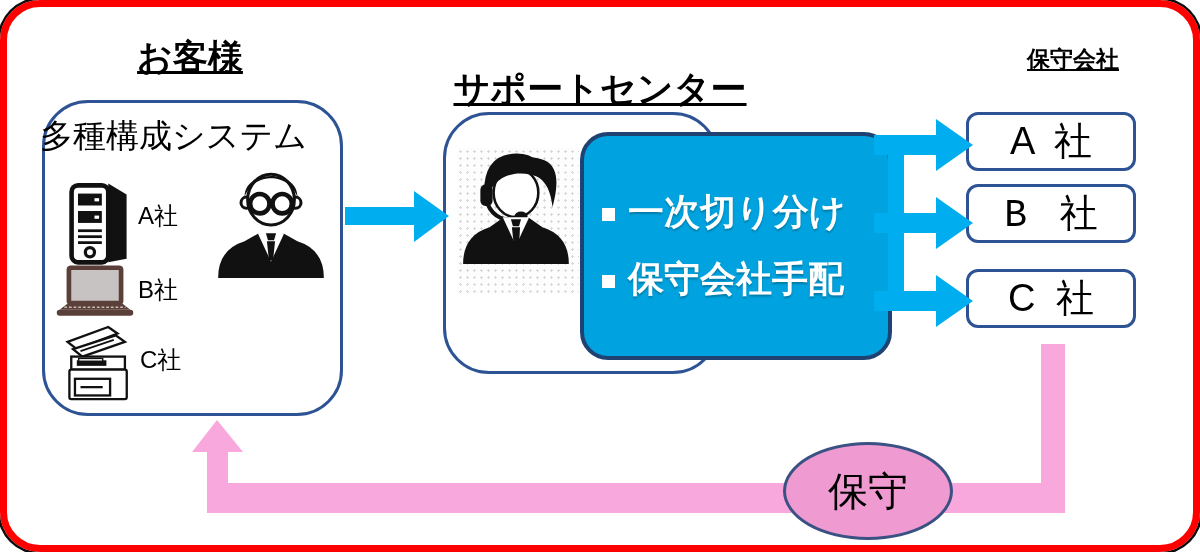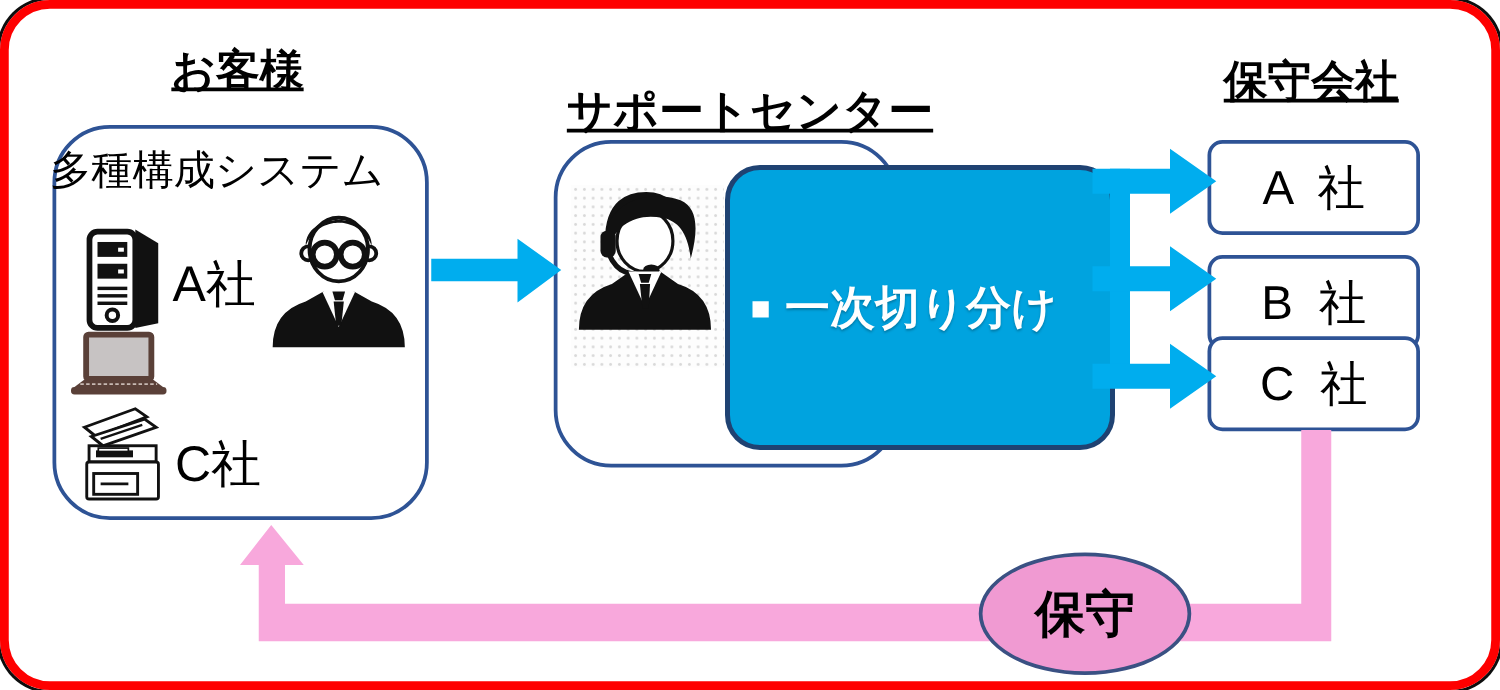--- a/index.html
+++ b/index.html
@@ -10,30 +10,30 @@
     color:#000;
   }
   .frame{
     position:absolute;inset:0;border:7px solid var(--frame-red,#FE0000);
     border-radius:40px;box-sizing:border-box;pointer-events:none;z-index:50;
     box-shadow:0 0 0 2.5px #0d0d0d;
   }
   .hdr{position:absolute;font-weight:bold;text-align:center;white-space:nowrap;line-height:1.1;text-decoration:underline;}
   .hdr.customer{left:95px;top:38px;width:190px;font-size:35px;}
   .hdr.support{left:445px;top:37px;width:310px;font-size:36px;margin-top:32px;}
-  .hdr.maint{left:964px;top:47px;width:170px;font-size:35px;}
+  .hdr.maint{left:988px;top:47px;width:170px;font-size:23px;}
 
   .roundbox{
     position:absolute;background:#fff;border:3.5px solid var(--box-border-blue,#2E5395);
     box-sizing:border-box;
   }
   .customer-box{left:42px;top:100px;width:301px;height:316px;border-radius:46px;}
   .support-box{left:443px;top:112px;width:276px;height:262px;border-radius:46px;}
   .cust-title{position:absolute;left:40px;top:114px;font-size:33px;white-space:nowrap;}
-  .dev-label{position:absolute;font-size:40px;white-space:nowrap;}
+  .dev-label{position:absolute;font-size:24px;white-space:nowrap;}
   .icon-abs{position:absolute;}
   .icon-abs svg{display:block;width:100%;height:100%;}
 
   .operator-bg{
     position:absolute;left:457px;top:148px;width:122px;height:146px;
     background-color:#fdfdfd;
     background-image:radial-gradient(#d9d9d9 1px, transparent 1.2px);
     background-size:7px 7px;
   }
   .reception{position:absolute;left:451px;top:306px;font-size:32px;white-space:nowrap;}
@@ -45,36 +45,36 @@
     display:flex;flex-direction:column;justify-content:center;gap:18px;padding-left:18px;
   }
   .callout-row{display:flex;align-items:center;gap:13px;}
   .bullet{width:13px;height:13px;background:var(--callout-text,#fff);flex:0 0 auto;margin-top:3px;}
   .callout-row .txt{
     color:var(--callout-text,#fff);font-size:36px;font-weight:bold;white-space:nowrap;
     text-shadow:0 2px 2px rgba(0,0,0,0.25);
   }
 
   .mbox{
-    position:absolute;left:966px;width:170px;height:76px;background:#fff;
+    position:absolute;left:966px;width:170px;height:59px;background:#fff;
     border:3.5px solid var(--box-border-blue,#2E5395);border-radius:12px;box-sizing:border-box;
     display:flex;align-items:center;justify-content:center;
     font-size:38px;white-space:nowrap;word-spacing:10px;
   }
-  .mbox.a{top:112px;} .mbox.b{top:204px;} .mbox.c{top:269px;}
+  .mbox.a{top:112px;} .mbox.b{top:184px;font-family:Liberation Mono, monospace;} .mbox.c{top:269px;}
 
   .overlay{position:absolute;left:0;top:0;width:1200px;height:552px;z-index:20;pointer-events:none;}
   .cyan{fill:var(--arrow-blue,#00ADEE);}
   .pinkfill{fill:var(--pink-flow,#F8A8DC);}
 
   .maint-ellipse{
     position:absolute;left:783px;top:442px;width:170px;height:98px;
     background:var(--pink-ellipse,#F09AD2);border:3.5px solid var(--ellipse-border,#3A5183);
     border-radius:50%;box-sizing:border-box;z-index:30;
-    display:flex;align-items:center;justify-content:center;font-size:40px;white-space:nowrap;font-weight:bold;
+    display:flex;align-items:center;justify-content:center;font-size:40px;white-space:nowrap;
   }
 </style>
 </head>
 <body>
 
 <div class="stage">
 
   <div class="hdr customer">お客様</div>
   <div class="hdr support">サポートセンター</div>
   <div class="hdr maint">保守会社</div>
@@ -115,20 +115,21 @@
   </div>
 
   <div class="icon-abs" style="left:54px;top:264px;width:82px;height:54px;">
     <svg viewBox="0 0 88 56">
       <rect x="16" y="3" width="56" height="38" rx="2" fill="#C7C3C3" stroke="#5A4038" stroke-width="5"></rect>
       <polygon points="6,48 14,42 74,42 82,48" fill="#5A4038"></polygon>
       <line x1="11" y1="45.5" x2="77" y2="45.5" stroke="#C7B9B3" stroke-width="1.5" stroke-dasharray="3 2"></line>
       <rect x="3" y="48" width="82" height="6.5" rx="3" fill="#5A4038"></rect>
     </svg>
   </div>
+  <div class="dev-label" style="left:138px;top:274px;">B社</div>
 
   <div class="icon-abs" style="left:62px;top:320px;width:74px;height:88px;">
     <svg viewBox="0 0 80 92">
       <polygon points="6,22 50,6 60,13 16,30" fill="#fff" stroke="#111" stroke-width="2.5"></polygon>
       <polygon points="12,30 58,15 68,22 22,38" fill="#fff" stroke="#111" stroke-width="2.5"></polygon>
       <line x1="20" y1="32" x2="56" y2="20" stroke="#111" stroke-width="2"></line>
       <rect x="10" y="38" width="58" height="14" fill="#fff" stroke="#111" stroke-width="2.5"></rect>
       <rect x="16" y="42" width="32" height="6" fill="#111"></rect>
       <rect x="18" y="40" width="26" height="3" fill="#fff" stroke="#111" stroke-width="1.5"></rect>
       <rect x="8" y="52" width="62" height="32" rx="2" fill="#fff" stroke="#111" stroke-width="2.5"></rect>
@@ -156,20 +157,24 @@
 
   <div class="mbox a">A 社</div>
   <div class="mbox b">B 社</div>
   <div class="mbox c">C 社</div>
 
   <div class="callout">
     <div class="callout-row">
       <span class="bullet"></span>
       <span class="txt">一次切り分け</span>
     </div>
+    <div class="callout-row">
+      <span class="bullet"></span>
+      <span class="txt">保守会社手配</span>
+    </div>
   </div>
 
   <svg class="overlay" viewBox="0 0 1200 552">
 
     <polygon class="pinkfill" points="1041,344 1065,344 1065,513 207,513 207,452 192,452 217,420 243,452 228,452 228,483 1041,483"></polygon>
 
     <polygon class="cyan" points="345,207 414,207 414,191 449,216 414,242 414,225 345,225"></polygon>
 
     <rect class="cyan" x="888" y="135" width="16" height="172"></rect>
 

